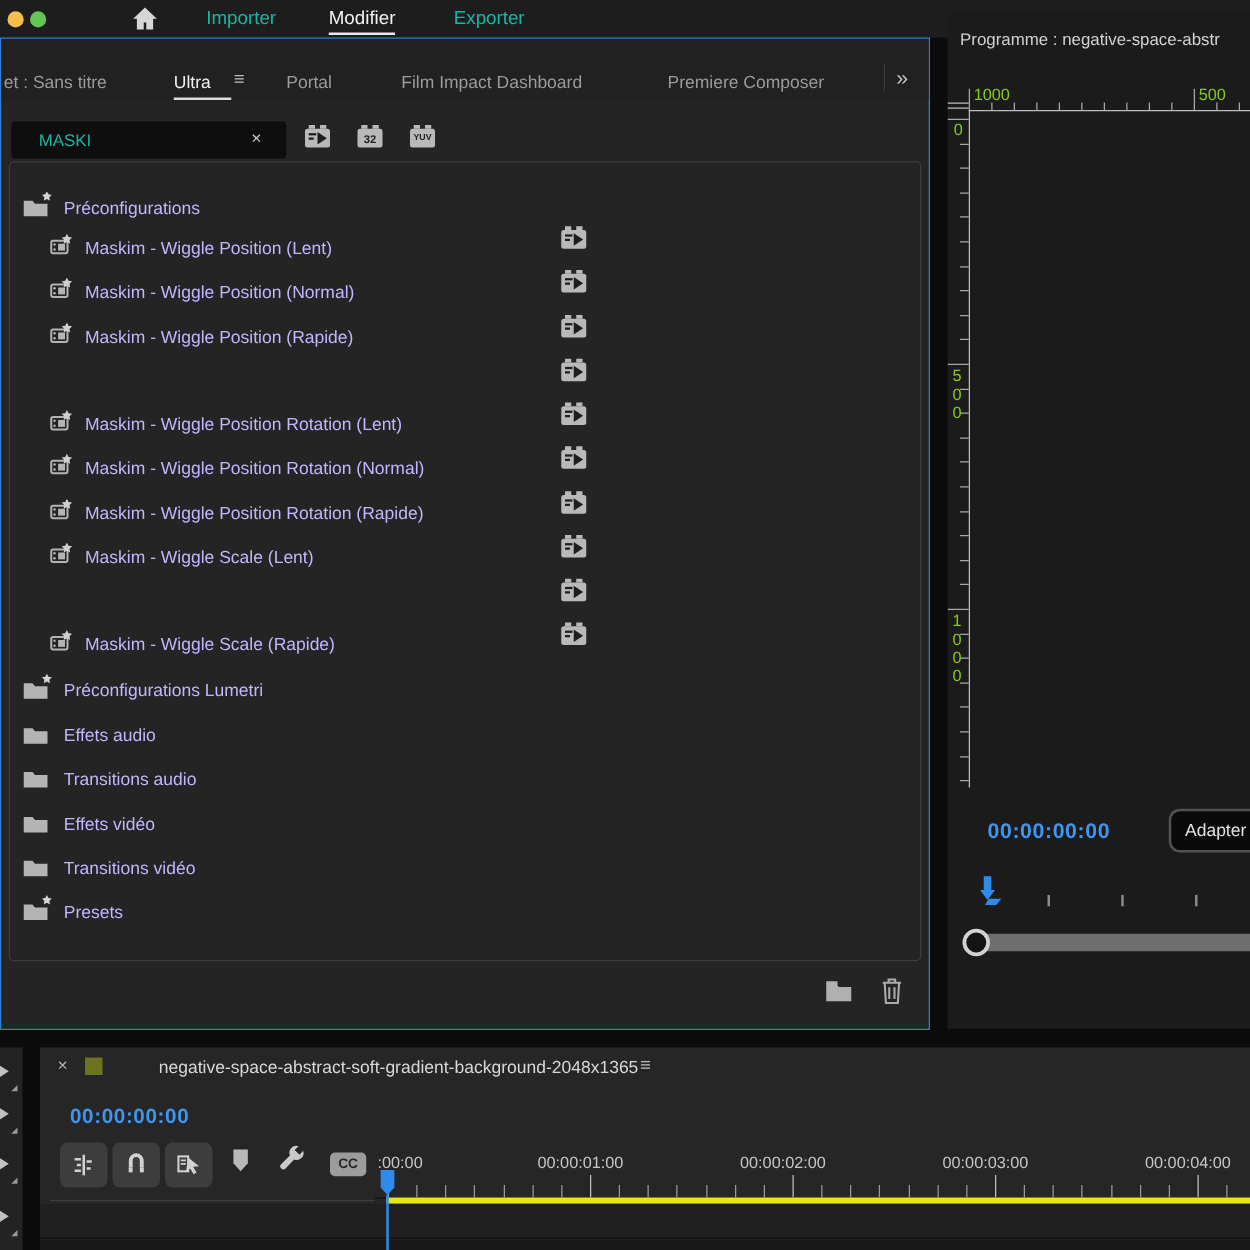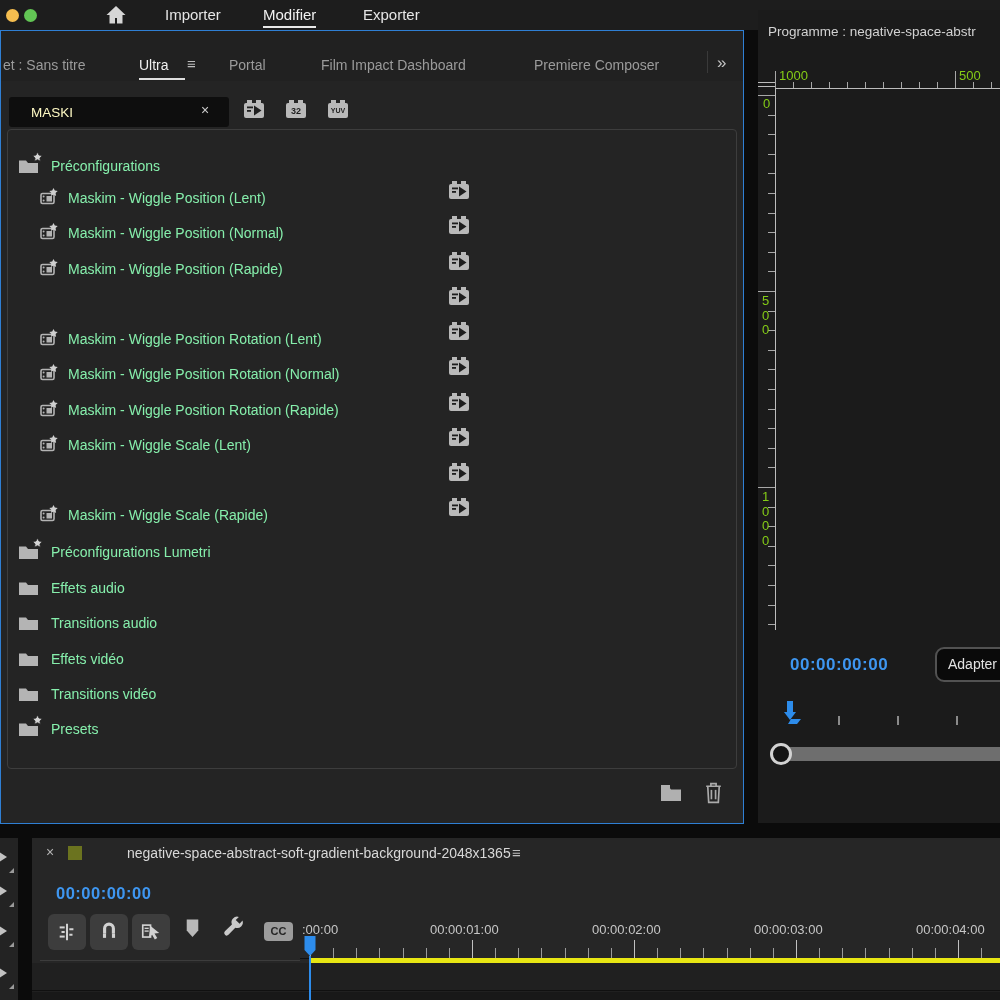--- a/index.html
+++ b/index.html
@@ -4,50 +4,50 @@
 <style>
   * { margin:0; padding:0; box-sizing:border-box; }
   html,body { background:#000; }
   body { font-family:"Liberation Sans","DejaVu Sans",sans-serif; }
   #screen { position:relative; width:1000px; height:1000px; overflow:hidden; background:#0b0b0b; color:#c9c9c9; }
 
   
   #appbar { position:absolute; left:0; top:0; width:1000px; height:30px; background:#1d1d1d; }
   .tl-circle { position:absolute; top:9px; width:13px; height:13px; border-radius:50%; }
   #home-btn { position:absolute; left:103px; top:3px; width:26px; height:24px; }
-  .nav-tab { position:absolute; top:6px; font-size:15px; color:#e5e5e5; cursor:default; }
+  .nav-tab { position:absolute; top:6px; font-size:15px; color:#14b8a6; cursor:default; }
   .nav-tab.active { color:#f1f1f1; border-bottom:2px solid #e8e8e8; padding-bottom:3px; }
 
   
   #fx-group { position:absolute; left:0; top:30px; width:744px; height:794px; background:#242424;
               border:1px solid #2f7fd4; overflow:hidden; }
   #fx-tabbar { position:absolute; left:0; top:0; width:100%; height:50px; background:#212121; }
   .panel-tab { position:absolute; top:26px; font-size:14px; color:#9b9b9b; white-space:nowrap; }
   .panel-tab.active { color:#f0f0f0; }
   #fx-tab-underline { position:absolute; left:138px; top:47px; width:46px; height:2px; background:#dedede; }
   #panel-menu-icon { position:absolute; left:186px; top:24px; font-size:15px; color:#bdbdbd; }
   #tab-overflow { position:absolute; left:716px; top:22px; font-size:17px; color:#c4c4c4; }
   #tab-overflow-sep { position:absolute; left:706px; top:20px; width:1px; height:22px; background:#3a3a3a; }
 
   #fx-search { position:absolute; left:8px; top:66px; width:220px; height:30px; background:#0e0e0e;
-               border:none; border-radius:3px; color:#fef9c3; font-size:13.5px; padding:0 30px 0 22px;
+               border:none; border-radius:3px; color:#14b8a6; font-size:13.5px; padding:0 30px 0 22px;
                font-family:"Liberation Sans",sans-serif; }
   #fx-search-clear { position:absolute; left:200px; top:71px; font-size:14px; color:#cdcdcd; }
 
   .brick { position:absolute; width:20px; height:15px; background:#b9b9b9; border-radius:2px; margin-top:4px; }
   .brick:before, .brick:after { content:""; position:absolute; top:-3px; width:5px; height:3px; background:#b9b9b9; }
   .brick:before { left:3px; } .brick:after { left:12px; }
   .brick .btxt { position:absolute; left:0; top:0; width:100%; height:100%; display:flex; align-items:center;
                  justify-content:center; font-size:9px; font-weight:bold; color:#1e1e1e; }
   .brick .btxt.small { font-size:7px; letter-spacing:0; }
 
   #fx-list { position:absolute; left:6px; top:98px; width:730px; height:640px; border:1px solid #3d3d3d;
              border-radius:4px; }
   .fx-row { position:absolute; left:0; width:726px; height:24px; display:flex; align-items:center; }
-  .fx-row .label { font-size:14px; color:#86efac; white-space:nowrap; }
+  .fx-row .label { font-size:14px; color:#c4b5fd; white-space:nowrap; }
   .ico { position:relative; flex:0 0 auto; }
   .row-badge { position:absolute; }
 
   .folder-svg { display:block; }
   .star-ovl { position:absolute; right:-4px; top:-6px; }
 
   #fx-footer-folder { position:absolute; left:658px; top:752px; }
   #fx-footer-trash  { position:absolute; left:702px; top:750px; }
 
   

